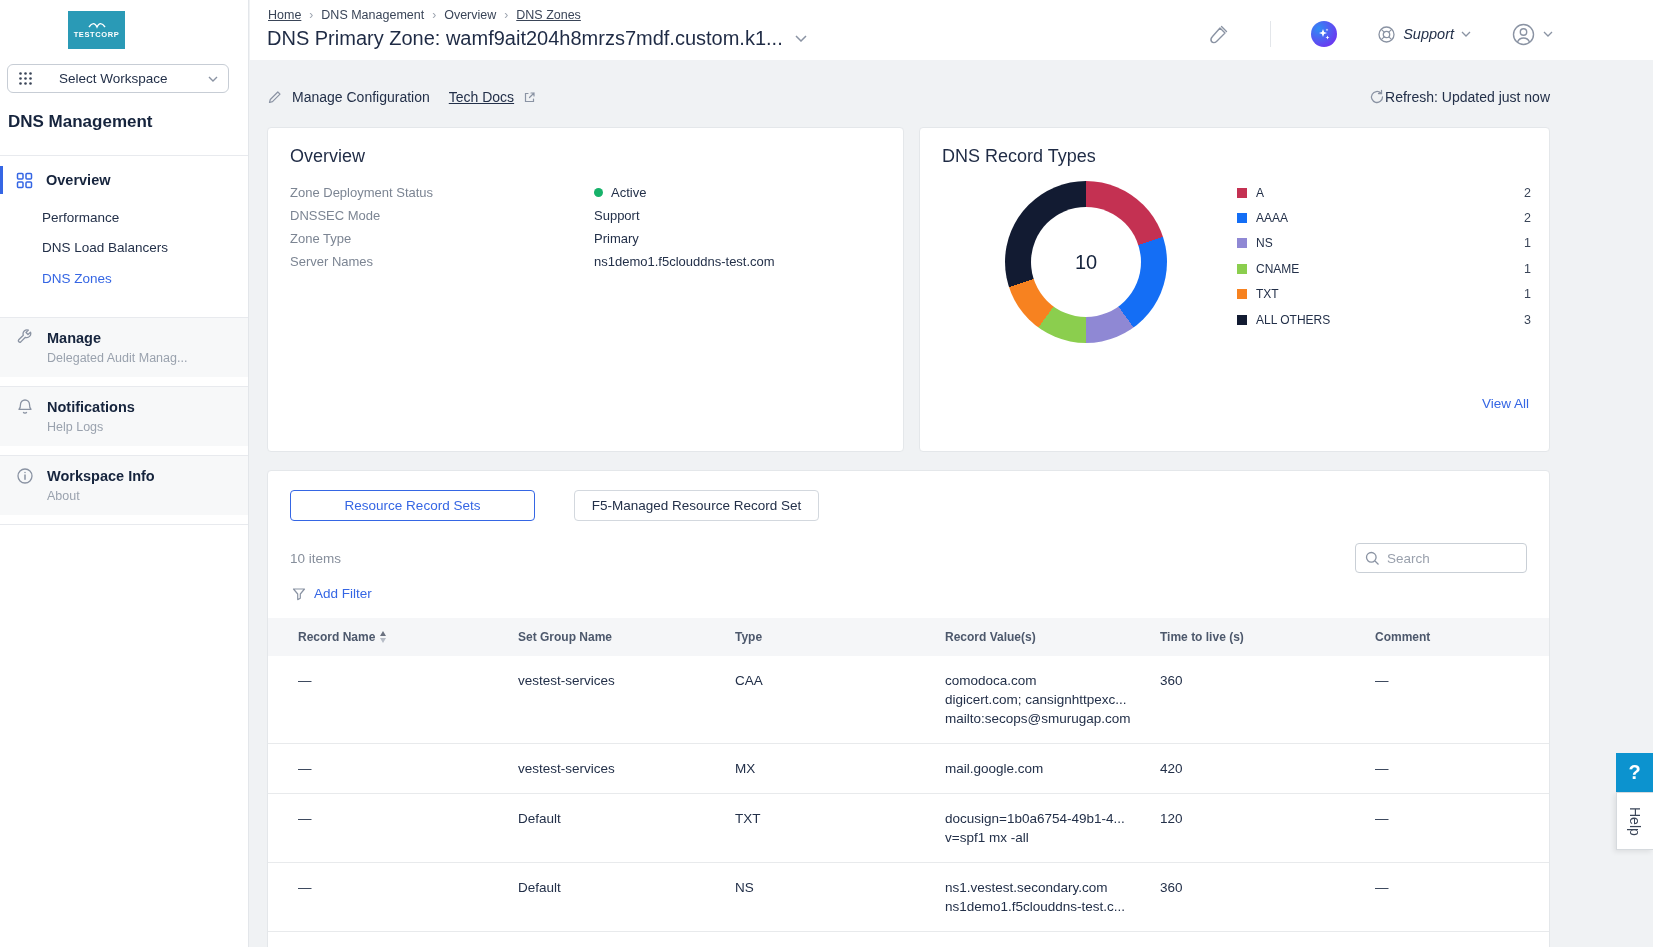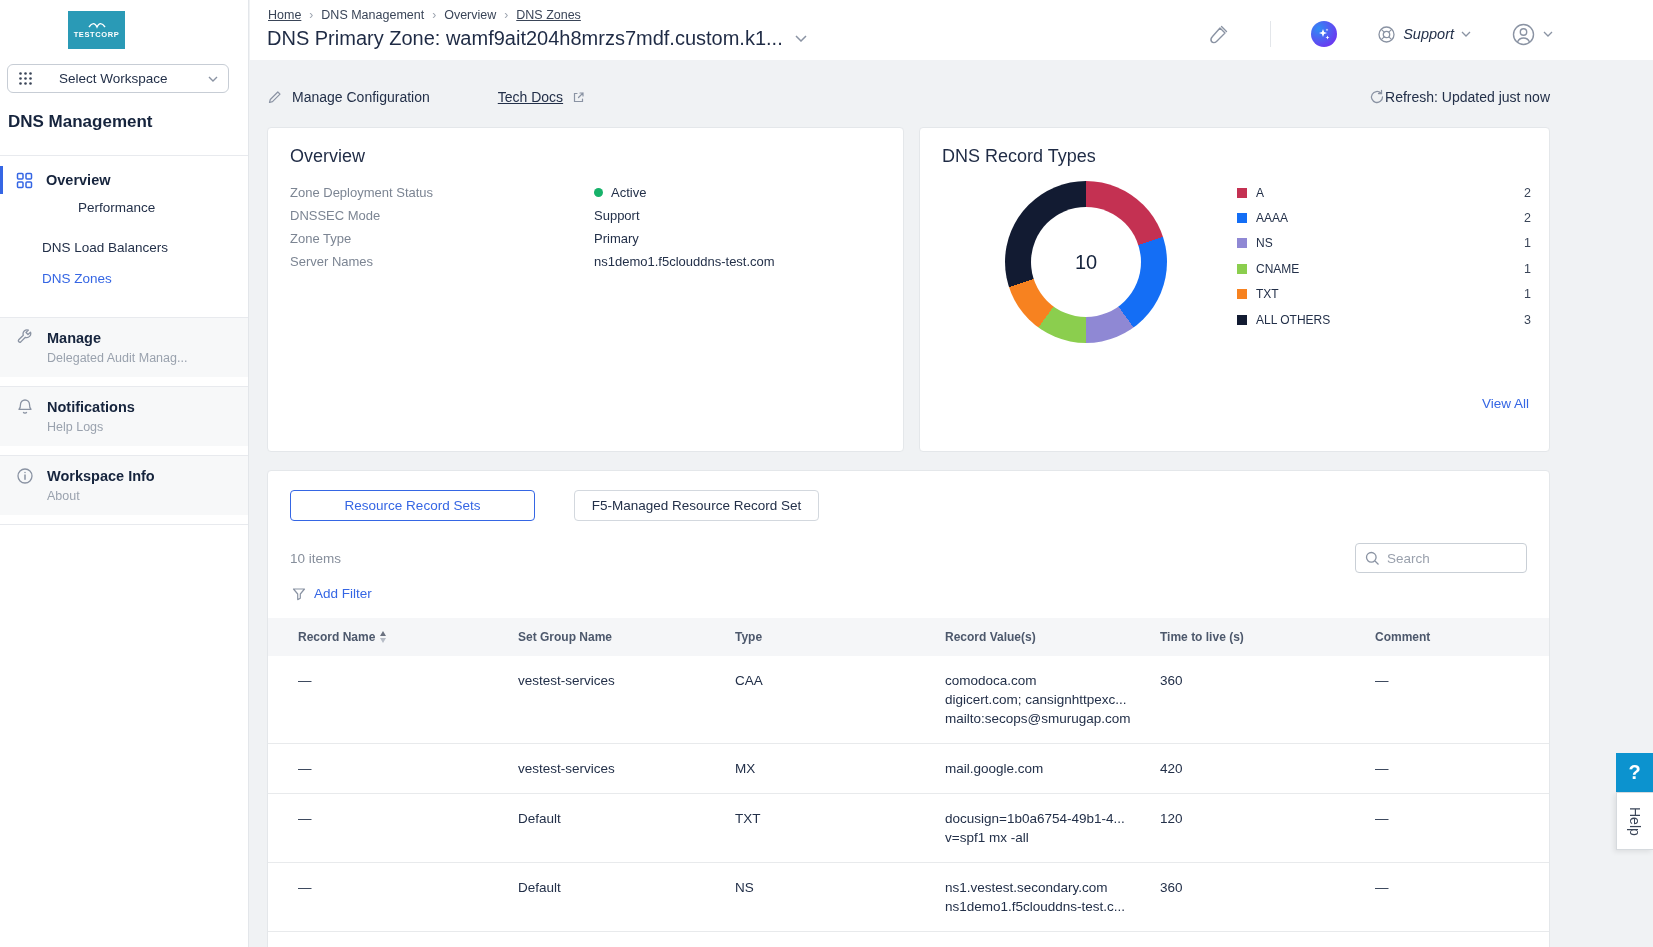--- a/index.html
+++ b/index.html
@@ -40,21 +40,21 @@
   .vdiv { width:1px; height:26px; background:#e3e6ea; }
   .ai-badge { width:26px; height:26px; border-radius:50%; background:radial-gradient(circle at 30% 30%, #2f8cf5, #6a3bf0 75%);
     display:flex; align-items:center; justify-content:center; cursor:pointer; }
   .icon-group { display:flex; align-items:center; gap:7px; cursor:pointer; }
   .support-label { font-size:14.5px; color:#233049; }
 
   
   .main { position:absolute; left:250px; top:60px; width:1403px; }
   .toolbar { position:absolute; left:17px; top:22px; width:1283px; height:30px; display:flex; align-items:center; }
   .tb-item { display:flex; align-items:center; gap:9px; cursor:pointer; font-size:14px; color:#233049; }
-  .tech-docs { margin-left:68px; text-decoration:underline; }
+  .tech-docs { margin-left:19px; text-decoration:underline; }
   .tb-right { margin-left:auto; display:flex; align-items:center; font-size:14px; color:#233049; cursor:pointer; }
 
   .card { position:absolute; background:#fff; border:1px solid #e4e7ea; border-radius:4px; }
   .card-overview { left:17px; top:67px; width:637px; height:325px; }
   .card-rtypes { left:669px; top:67px; width:631px; height:325px; }
   .card-title { position:absolute; left:22px; top:18px; font-size:18px; color:#1f2b45; }
   .ov-field { position:absolute; left:22px; width:580px; display:flex; font-size:13px; }
   .ov-label { width:304px; color:#7c8593; }
   .ov-value { color:#233049; display:flex; align-items:center; gap:8px; }
   .status-dot { width:9px; height:9px; border-radius:50%; background:#17b26a; }
@@ -142,21 +142,21 @@
   <div class="nav-item-active">
     <span class="bar"></span>
     <svg width="17" height="17" viewBox="0 0 17 17" class="blue-icon">
       <rect x="1.5" y="1.5" width="5.5" height="5.5" rx="1" stroke="currentColor" stroke-width="1.5" fill="none"></rect>
       <rect x="10" y="1.5" width="5.5" height="5.5" rx="1" stroke="currentColor" stroke-width="1.5" fill="none"></rect>
       <rect x="1.5" y="10" width="5.5" height="5.5" rx="1" stroke="currentColor" stroke-width="1.5" fill="none"></rect>
       <rect x="10" y="10" width="5.5" height="5.5" rx="1" stroke="currentColor" stroke-width="1.5" fill="none"></rect>
     </svg>
     <span class="nav-title">Overview</span>
   </div>
-  <div class="subnav" style="top:200px;margin-left:36px;">Performance</div>
+  <div class="subnav" style="top:210px;">Performance</div>
   <div class="subnav" style="top:240px;">DNS Load Balancers</div>
   <div class="subnav sel" style="top:271px;">DNS Zones</div>
 
   <div class="side-section" style="top:317px;">
     <div class="row">
       <svg width="18" height="18" viewBox="0 0 18 18" class="muted-icon">
         <path d="M14.5 3.2a4 4 0 0 1-5.1 5.1l-4.6 4.6a1.5 1.5 0 0 1-2.1-2.1l4.6-4.6a4 4 0 0 1 5.1-5.1L10 3.5l2 2 2.5-2.3z" stroke="currentColor" stroke-width="1.3" fill="none" stroke-linejoin="round"></path>
       </svg>
       <span class="nav-title">Manage</span>
     </div>

